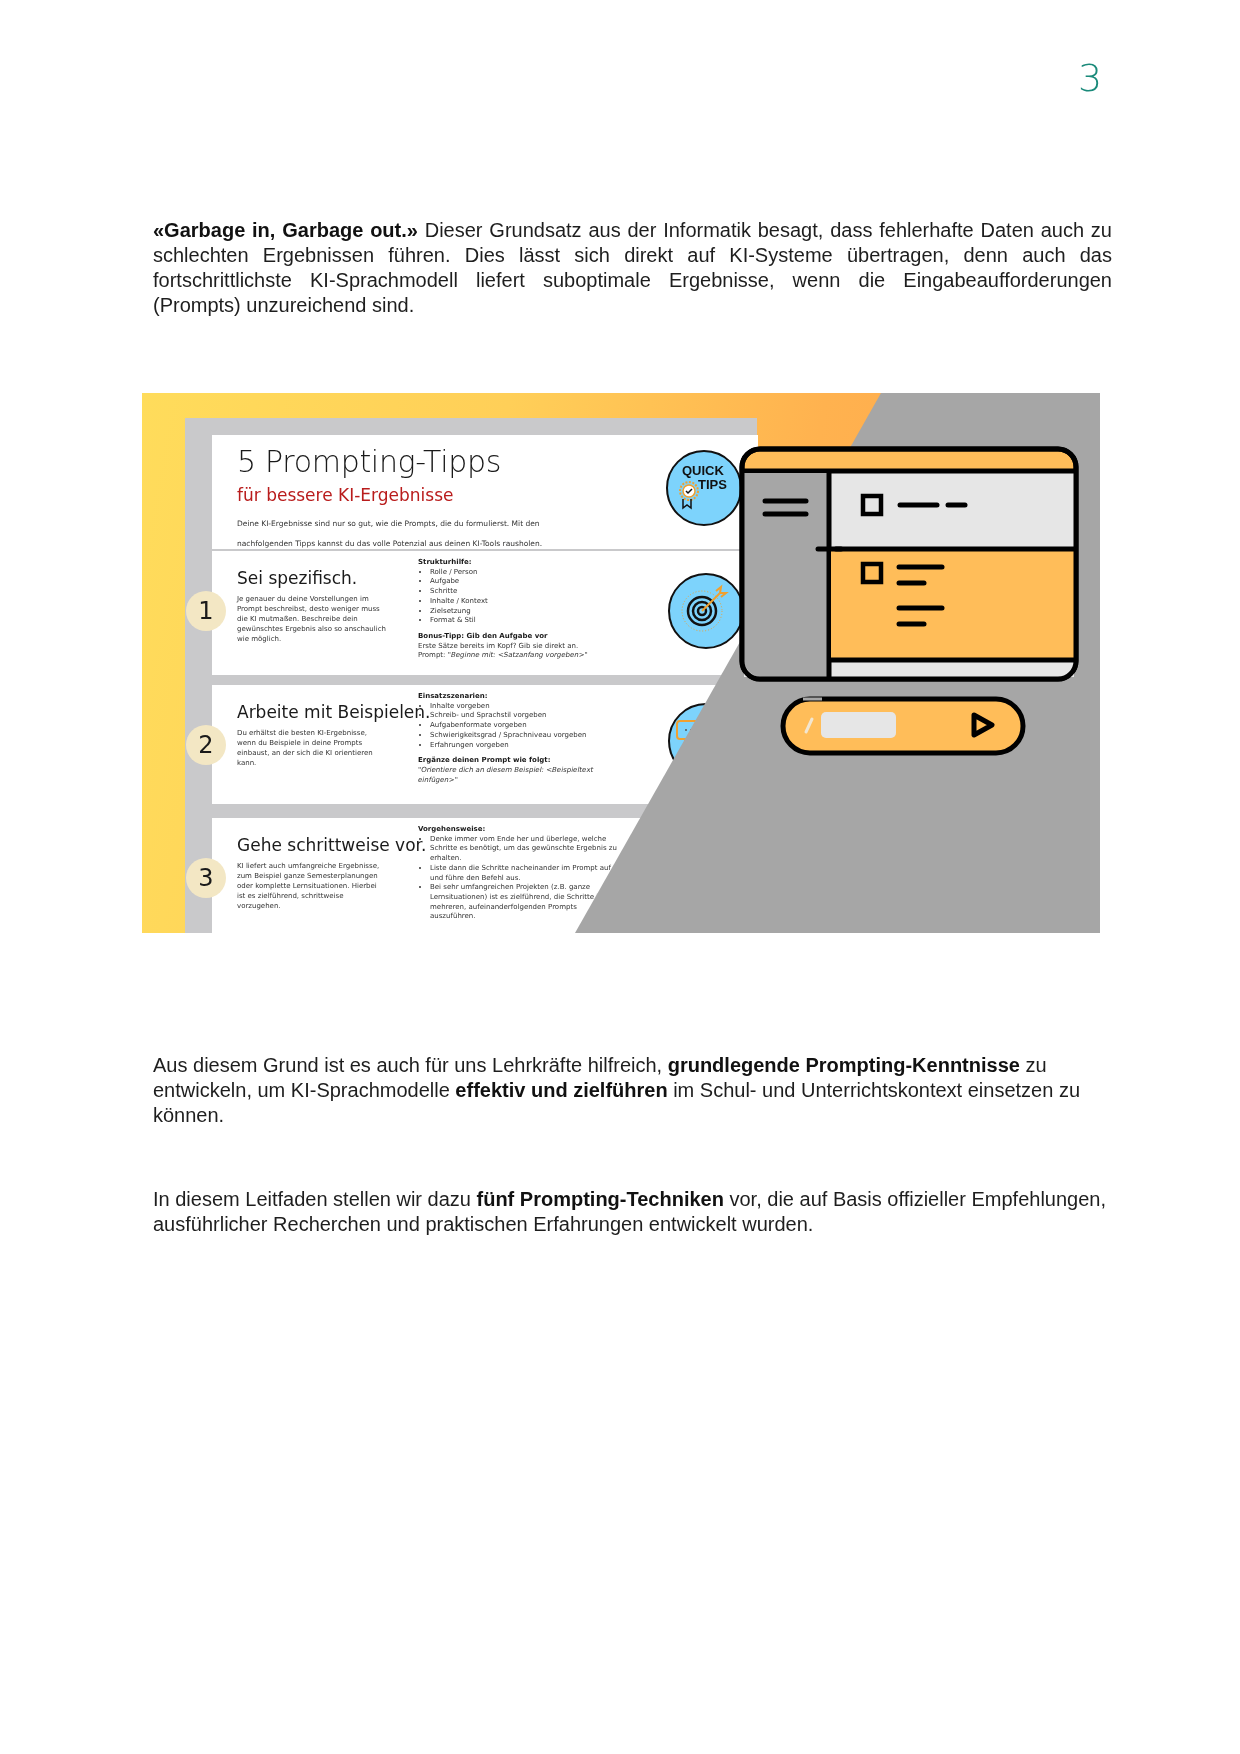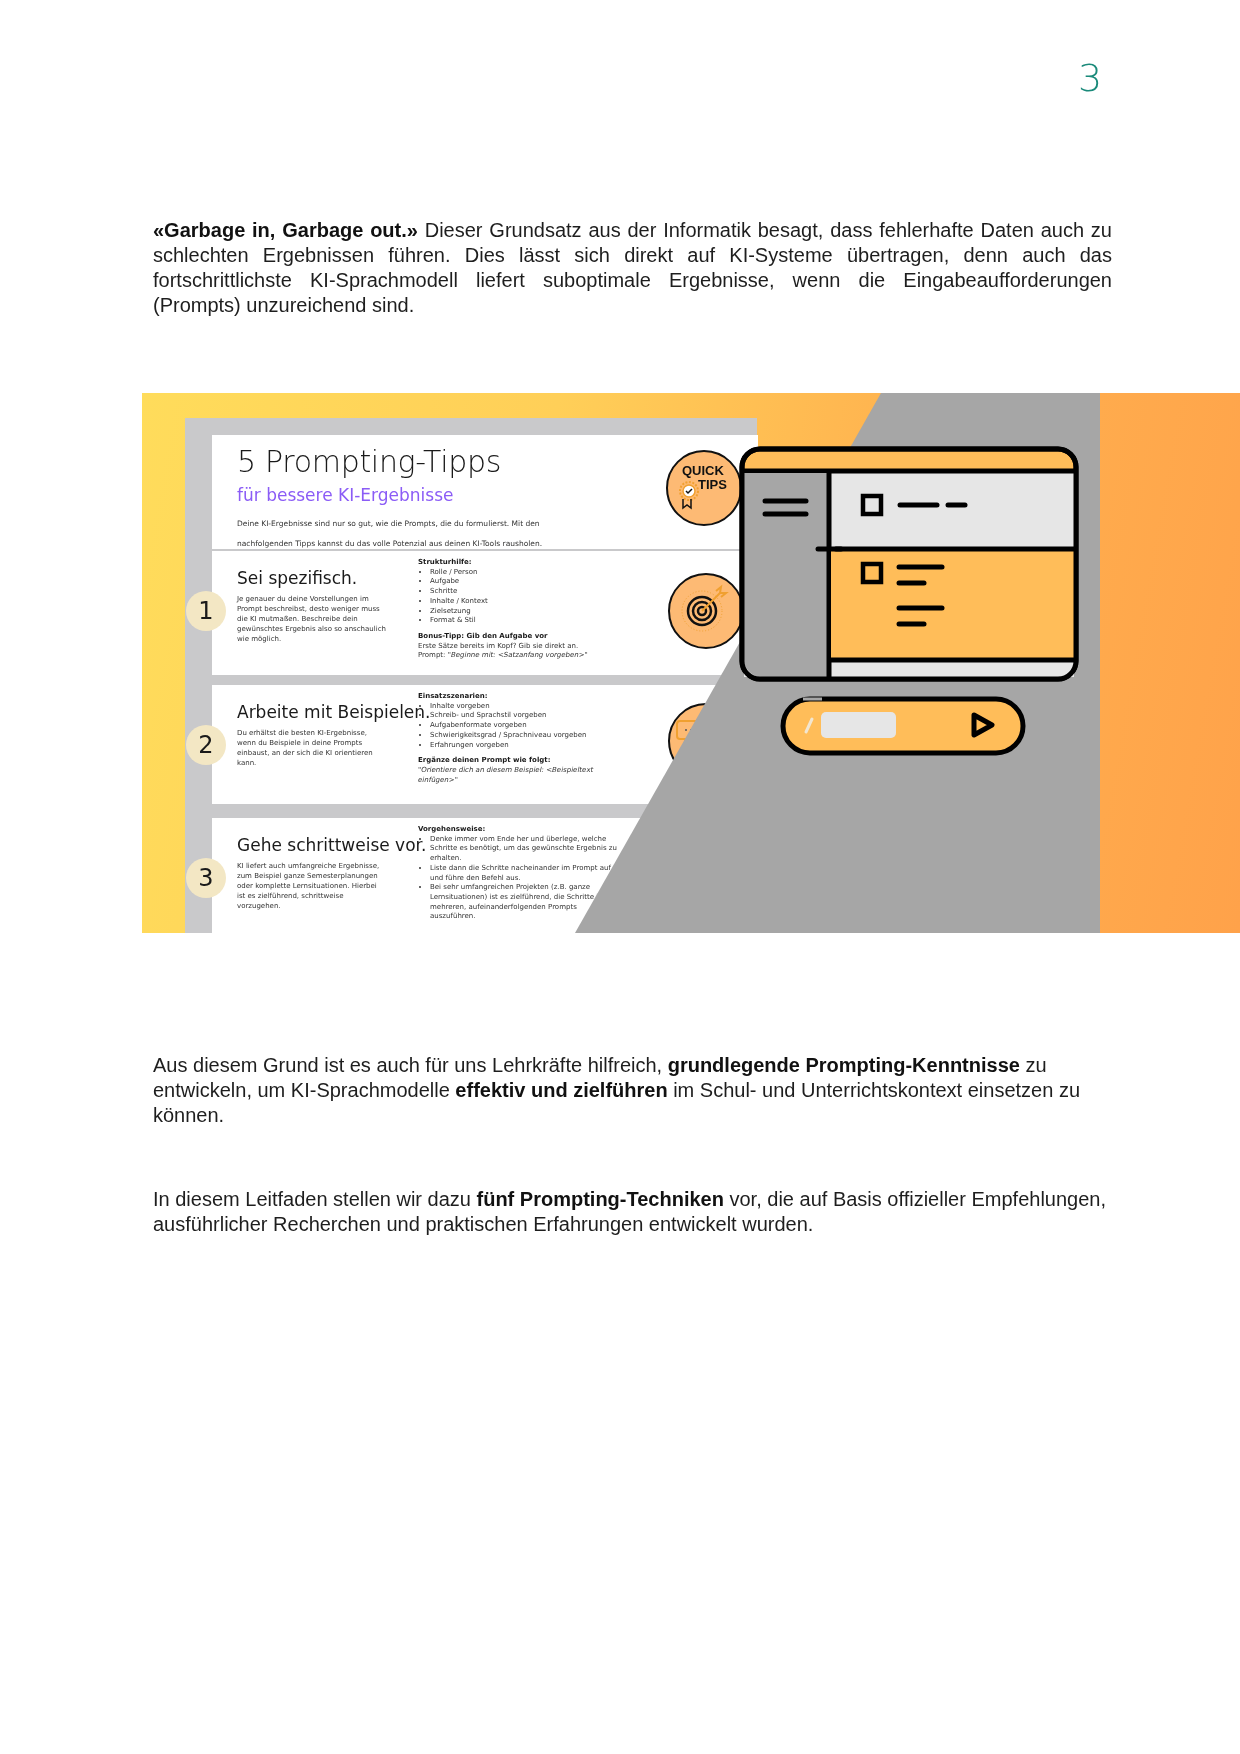--- a/index.html
+++ b/index.html
@@ -8,43 +8,43 @@
   .page-number { position: absolute; left: 1078px; top: 56px; font-size: 38px; font-weight: 300;
                  font-family: "DejaVu Sans", sans-serif; color: #1a8a7a; }
   .para { position: absolute; left: 153px; width: 959px; font-size: 20px; line-height: 25px;
           color: #1e1e1e; margin: 0; }
   .para b { font-weight: bold; color: #111; }
   #p1 { top: 218px; text-align: justify; text-align-last: left; }
   #p2 { top: 1053px; }
   #p3 { top: 1187px; }
 
   
-  .figure { position: absolute; left: 142px; top: 393px; width: 1098px; height: 540px; overflow: hidden;
+  .figure { position: absolute; left: 142px; top: 393px; width: 958px; height: 540px; overflow: hidden;
             background: linear-gradient(100deg, #ffdc5b 0%, #ffcf58 35%, #ffb24f 65%, #ffa24a 100%); }
   .frame { position: absolute; left: 43px; top: 25px; width: 572px; height: 540px; background: #c9c9cb; }
   .card { position: absolute; left: 70px; width: 546px; background: #ffffff; }
   .card-title { top: 42px; height: 114px; }
   .card-1 { top: 158px; height: 124px; }
   .card-2 { top: 292px; height: 119px; }
   .card-3 { top: 425px; height: 130px; }
   .poppins { font-family: "DejaVu Sans", sans-serif; }
   .t-main { position: absolute; left: 25px; top: 9px; font-size: 30px; color: #1a1a1a; font-weight: 300; letter-spacing: -0.3px; }
-  .t-sub { position: absolute; left: 25px; top: 50px; font-size: 17px; color: #8b5cf6; }
+  .t-sub { position: absolute; left: 25px; top: 50px; font-size: 17px; color: #b91c1c; }
   .t-desc { position: absolute; left: 25px; top: 79px; width: 330px; font-size: 7.5px; line-height: 20px; color: #333; }
   .tip-heading { position: absolute; left: 25px; top: 17px; font-size: 17px; color: #1a1a1a; }
   .tip-body { position: absolute; left: 25px; top: 43px; width: 150px; font-size: 7px; line-height: 10px; color: #333; }
   .tip-num { position: absolute; left: -26px; top: 40px; width: 40px; height: 40px; border-radius: 50%;
              background: #f3e7c4; font-size: 24px; color: #1a1a1a; text-align: center; line-height: 40px; }
   .tip-side { position: absolute; left: 206px; top: 7px; width: 200px; font-size: 7px; line-height: 9.7px; color: #333; }
   .tip-side .h { font-weight: bold; color: #1a1a1a; }
   .tip-side ul { margin: 0; padding-left: 12px; }
   .tip-side li { list-style: disc; }
   .tip-side .gap { height: 6px; }
   .tip-side i { font-style: italic; }
-  .badge { position: absolute; width: 72px; height: 72px; border: 2px solid #111; border-radius: 50%; background: #fdba74; }
+  .badge { position: absolute; width: 72px; height: 72px; border: 2px solid #111; border-radius: 50%; background: #7dd3fc; }
   .badge-quick { left: 454px; top: 15px; }
   .badge-target { left: 456px; top: 22px; }
   .badge-chat { left: 456px; top: 18px; }
   .quick-text { position: absolute; left: 14px; top: 12px; font-size: 13px; font-weight: bold; color: #111; line-height: 14px; }
   .gray-wedge { position: absolute; left: 0; top: 0; width: 958px; height: 540px; }
 </style>
 </head>
 <body>
 
 <div class="page-number">3</div>

